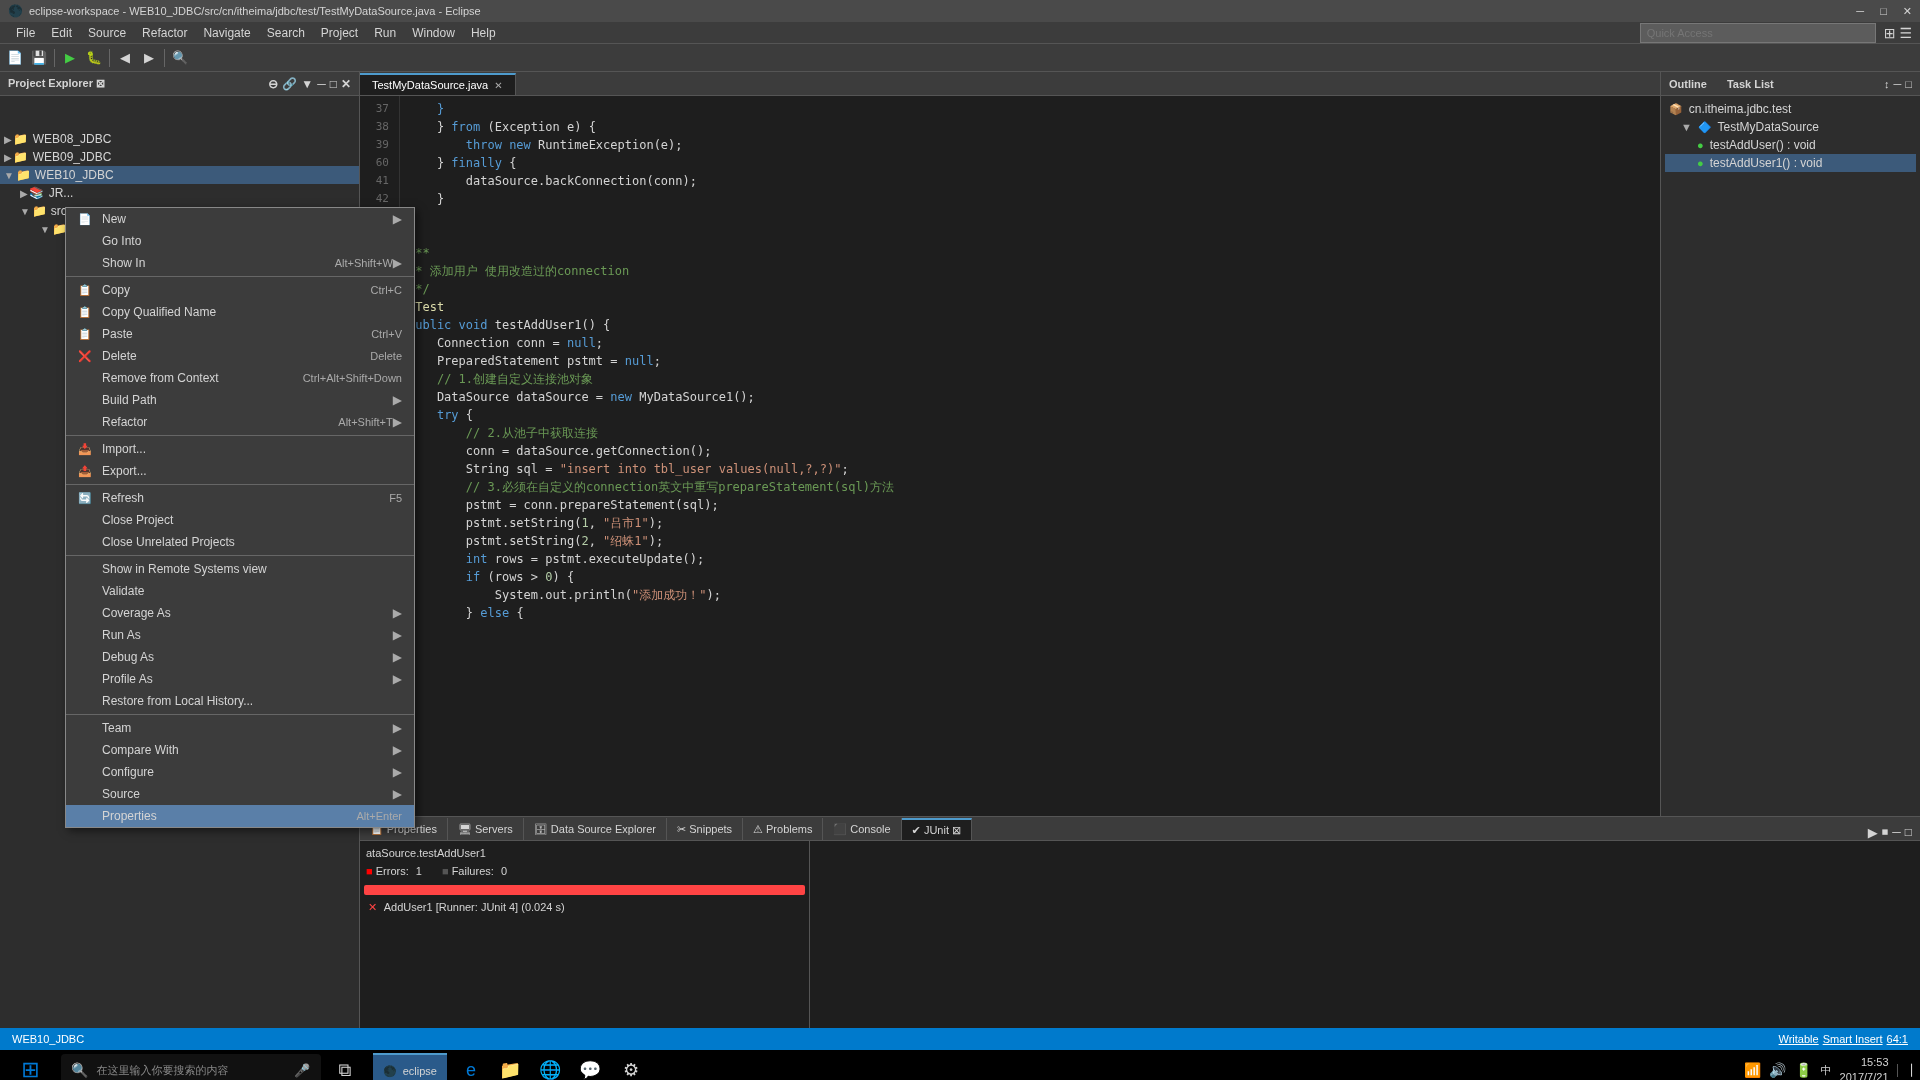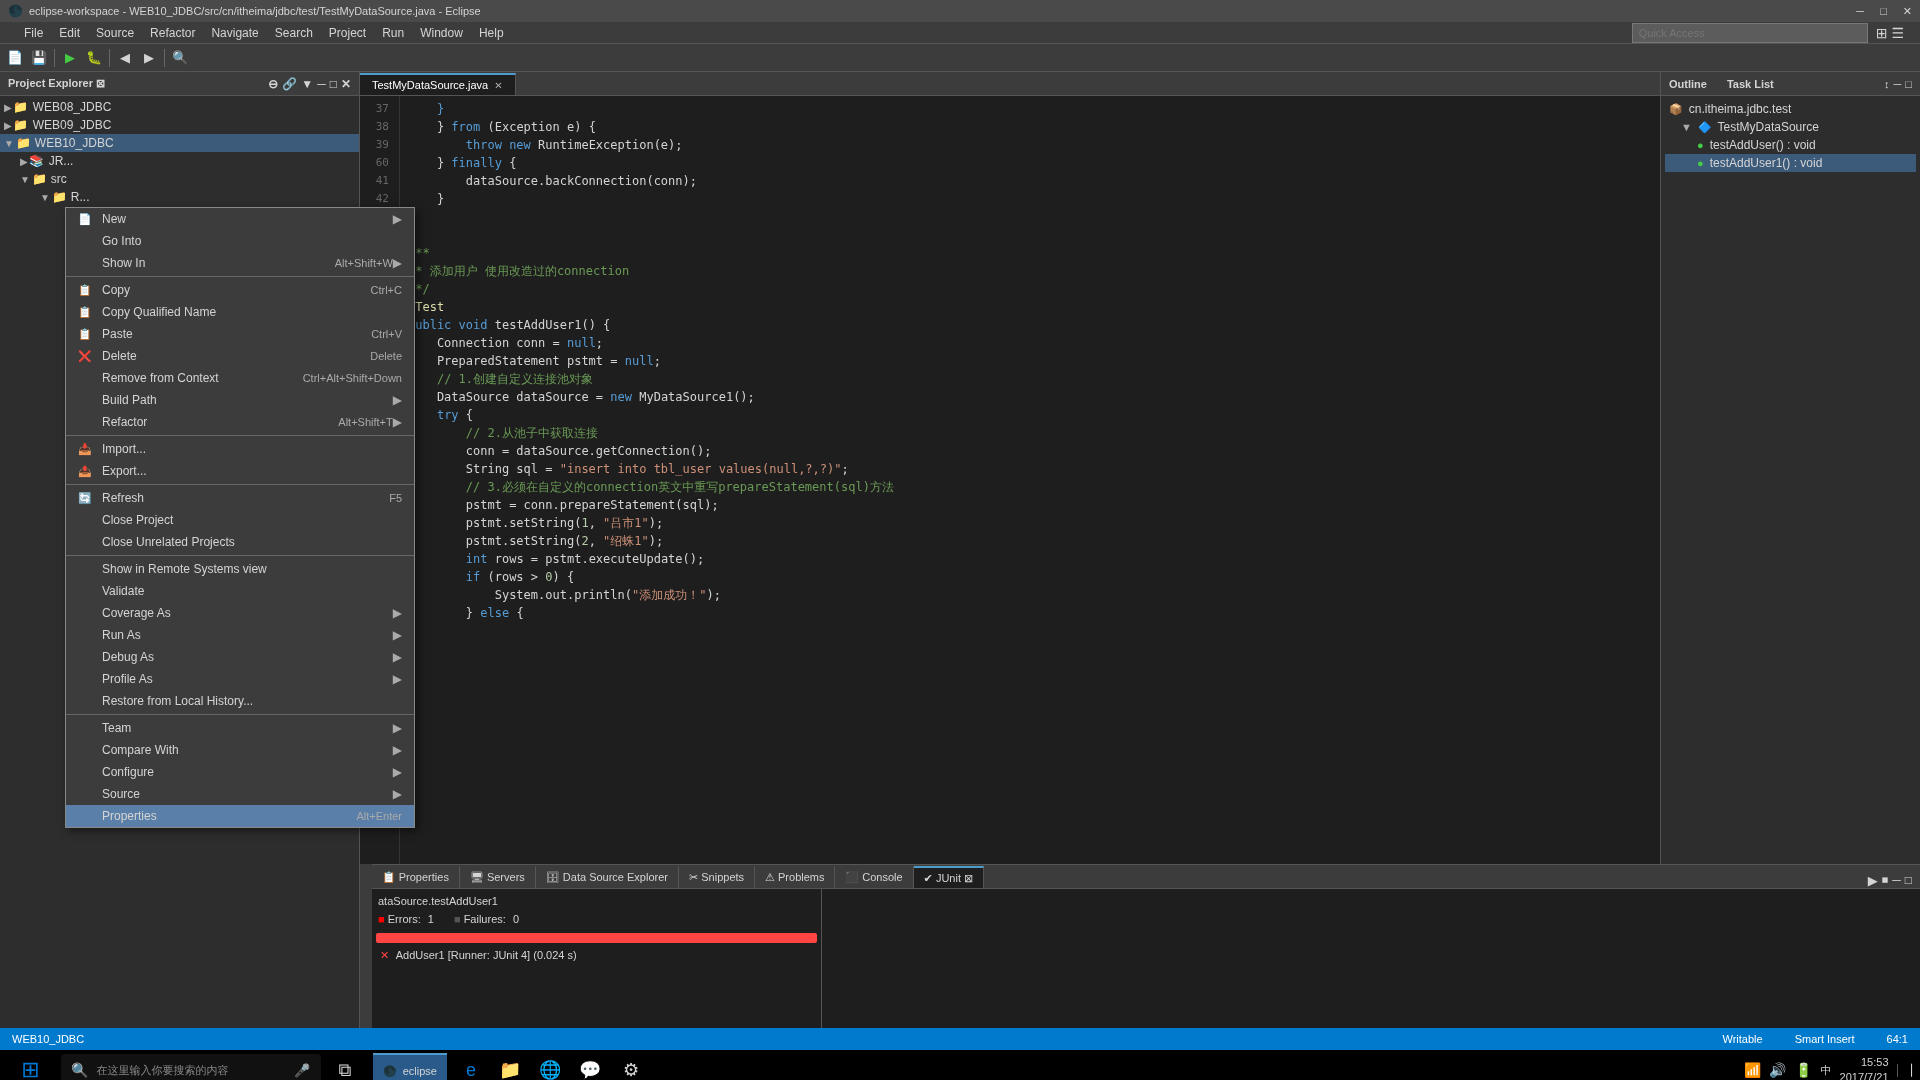--- a/index.html
+++ b/index.html
@@ -24,21 +24,21 @@
       color: #d4d4d4;
     }
     #title-bar-icon { margin-right: 6px; font-size: 12px; }
 
     
     #menu-bar {
       height: 22px;
       background: #3c3c3c;
       display: flex;
       align-items: center;
-      padding: 0 16px;
+      padding: 0 8px;
       border-bottom: 1px solid #555;
     }
     .menu-item {
       padding: 2px 8px;
       font-size: 12px;
       color: #d4d4d4;
       cursor: pointer;
     }
 
     
@@ -91,20 +91,21 @@
     }
 
     
     #left-panel {
       width: 360px;
       background: #2d2d2d;
       border-right: 1px solid #555;
       display: flex;
       flex-direction: column;
       position: relative;
+      gap: 32px;
     }
     #left-panel-header {
       height: 24px;
       background: #3c3c3c;
       display: flex;
       align-items: center;
       padding: 0 8px;
       border-bottom: 1px solid #555;
       font-size: 11px;
       font-weight: bold;
@@ -241,26 +242,25 @@
       gap: 20px;
     }
     #outline-tree { flex: 1; overflow: auto; font-size: 12px; padding: 4px; }
     .outline-item { display: flex; align-items: center; padding: 2px 4px; cursor: pointer; }
     .outline-icon { margin-right: 6px; font-size: 11px; }
     .outline-pkg { color: #dcb67a; }
     .outline-class { color: #4ec9b0; }
 
     
     #bottom-area {
-      height: 164px;
+      height: 212px;
       border-top: 1px solid #555;
       display: flex;
       flex-direction: column;
       background: #1e1e1e;
-      margin-left: 12px;
     }
     #bottom-tabs {
       height: 24px;
       background: #3c3c3c;
       display: flex;
       align-items: flex-end;
       border-bottom: 1px solid #555;
     }
     .bottom-tab {
       height: 22px;
@@ -306,21 +306,21 @@
     #status-bar {
       height: 22px;
       background: #007acc;
       display: flex;
       align-items: center;
       padding: 0 12px;
       font-size: 11px;
       color: white;
     }
     #status-left { display: flex; gap: 20px; }
-    #status-right { margin-left: auto; display: flex; gap: 32px; }
+    #status-right { margin-left: auto; display: flex; gap: 4px; text-decoration: underline; }
 
     
     #taskbar {
       height: 40px;
       background: #000;
       display: flex;
       align-items: center;
       padding: 0 8px;
       gap: 8px;
     }

